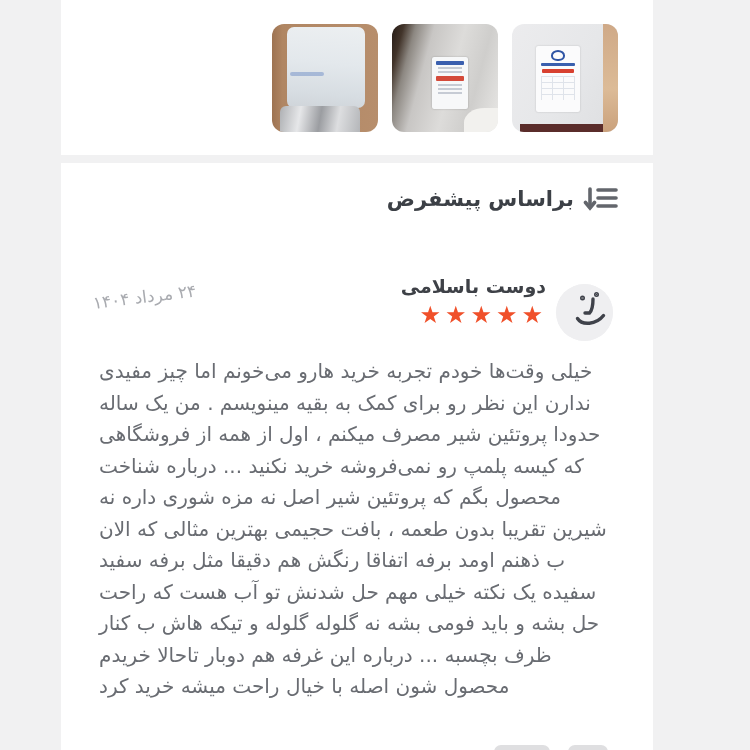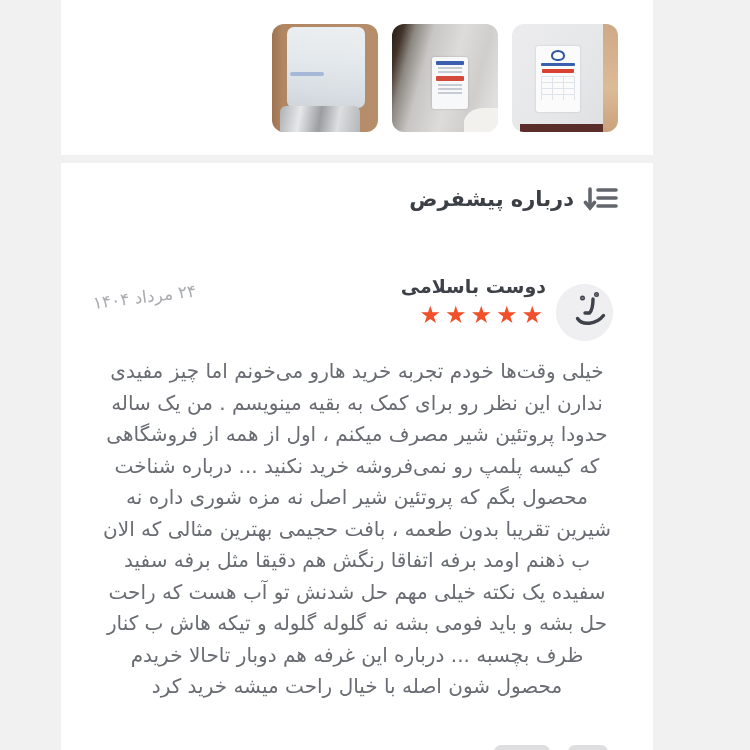--- a/index.html
+++ b/index.html
@@ -68,21 +68,21 @@
   .stars  { position:absolute; top:138px; right:106px; font-size:24px; letter-spacing:4px; color:#f0502a; line-height:1.2; }
   .review-date {
     position:absolute; top:130px; left:32px;
     font-size:17px; color:#a9abb0;
     transform:rotate(-7deg); transform-origin:left center;
     direction:rtl;
   }
   .review-body {
     position:absolute; top:193px; right:38px; left:38px;
     font-size:20px; line-height:31.5px; color:#696c72;
-    text-align:center; direction:rtl;
+    text-align:left; direction:rtl;
   }
   .pill { position:absolute; top:582px; height:14px; background:#dfdfe1; border-radius:7px; cursor:pointer; }
   .pill-1 { left:433px; width:56px; }
   .pill-2 { left:507px; width:40px; }
 </style>
 </head>
 <body>
 
 <div class="card card-gallery">
   <div class="thumb thumb-1" title="بسته پودر سفید داخل جعبه مقوایی">
@@ -119,21 +119,21 @@
   <div class="sort-row">
     <svg width="36" height="30" viewBox="0 0 36 30">
       <g stroke="#63666c" stroke-width="3.6" stroke-linecap="round" fill="none">
         <line x1="15" y1="6" x2="33" y2="6"></line>
         <line x1="15" y1="14" x2="33" y2="14"></line>
         <line x1="15" y1="22" x2="33" y2="22"></line>
         <line x1="7" y1="5" x2="7" y2="23"></line>
         <polyline points="2.5,18.5 7,24 11.5,18.5"></polyline>
       </g>
     </svg>
-    <span class="sort-label">درباره پیشفرض</span>
+    <span class="sort-label">براساس پیشفرض</span>
   </div>
 
   <div class="avatar">
     <svg width="57" height="57" viewBox="0 0 57 57">
       <circle cx="28.5" cy="28.5" r="28.5" fill="#efeff1"></circle>
       <g stroke="#3f424a" stroke-width="3.4" stroke-linecap="round" fill="none">
         <circle cx="26.5" cy="14" r="0.8" fill="#3f424a"></circle>
         <circle cx="40.5" cy="10.5" r="0.8" fill="#3f424a"></circle>
         <path d="M37,15 C37,20 36.5,26 33.5,29 L29,29"></path>
         <path d="M21.5,34.5 C26,41.5 40,41 47.5,31.5"></path>

